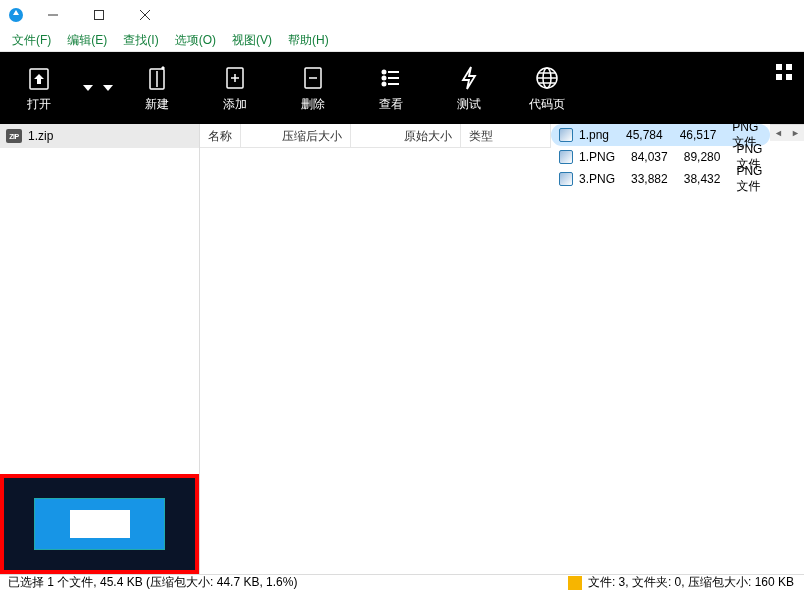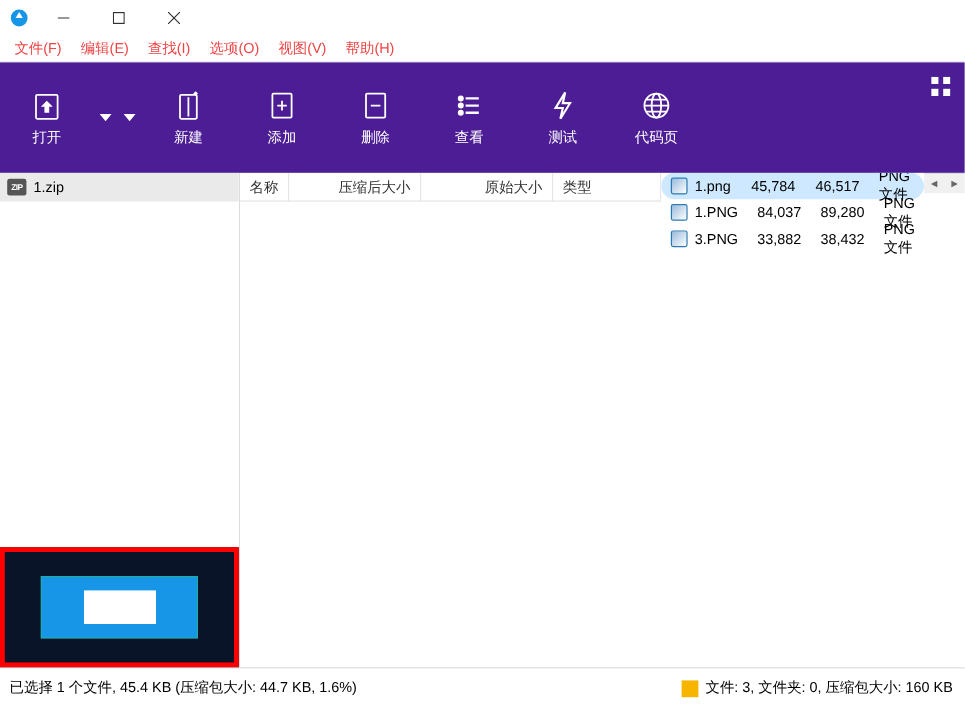--- a/index.html
+++ b/index.html
@@ -7,24 +7,24 @@
 
 
 .titlebar { height: 30px; display: flex; align-items: center; padding: 0 0 0 8px; background: #fff; }
 .titlebar .app-icon { width: 16px; height: 16px; margin-right: 6px; }
 .titlebar .title { font-size: 12px; color: #333; flex: 1; }
 .winbtn { width: 46px; height: 30px; display: flex; align-items: center; justify-content: center; color: #333; }
 .winbtn svg { width: 10px; height: 10px; }
 
 
 .menubar { height: 22px; display: flex; align-items: center; padding: 0 4px; background: #fff; border-bottom: 1px solid #e5e5e5; }
-.menuitem { padding: 2px 8px; font-size: 12px; color: #ef4444; cursor: default; }
-
-
-.toolbar { height: 92px; background: #4c1d95; display: flex; align-items: stretch; color: #fff; position: relative; }
+.menuitem { padding: 2px 8px; font-size: 12px; color: #15803d; cursor: default; }
+
+
+.toolbar { height: 72px; background: #000000; display: flex; align-items: stretch; color: #fff; position: relative; }
 .tbtn { display: flex; flex-direction: column; align-items: center; justify-content: center; width: 78px; gap: 4px; cursor: default; }
 .tbtn.narrow { width: 20px; }
 .tbtn .ticon { width: 28px; height: 28px; display: flex; align-items: center; justify-content: center; }
 .tbtn .tlabel { font-size: 12px; }
 .tspacer { flex: 1; }
 .tcorner { position: absolute; right: 10px; top: 10px; width: 20px; height: 20px; display: flex; align-items: center; justify-content: center; }
 
 
 .body { flex: 1; display: flex; min-height: 0; }
 .sidebar { width: 200px; display: flex; flex-direction: column; border-right: 1px solid #dcdcdc; }
@@ -54,21 +54,21 @@
 .row .cell-comp { width: 110px; text-align: right; }
 .row .cell-orig { width: 110px; text-align: right; }
 .row .cell-type { width: 90px; }
 .img-icon { width: 14px; height: 14px; border: 1px solid #2a7ab0; background: linear-gradient(135deg,#9bd,#fff); border-radius: 2px; }
 
 .hscroll { height: 17px; background: #f0f0f0; border-top: 1px solid #dcdcdc; display: flex; align-items: center; }
 .hscroll .hbtn { width: 17px; height: 17px; display: flex; align-items: center; justify-content: center; color: #666; font-size: 9px; }
 .hscroll .htrack { flex: 1; }
 
 
-.status { height: 34px; border-top: 1px solid #dcdcdc; display: flex; align-items: center; font-size: 12px; background: #fff; }
+.status { height: 16px; border-top: 1px solid #dcdcdc; display: flex; align-items: center; font-size: 12px; background: #fff; }
 .status .sleft { flex: 1; padding: 0 8px; }
 .status .sicon { width: 14px; height: 14px; background: #f7b500; margin: 0 6px 0 8px; }
 .status .sright { padding: 0 10px 0 0; }
 </style>
 </head>
 <body>
 
 <div class="titlebar">
   <span class="app-icon">
     <svg viewBox="0 0 16 16">

